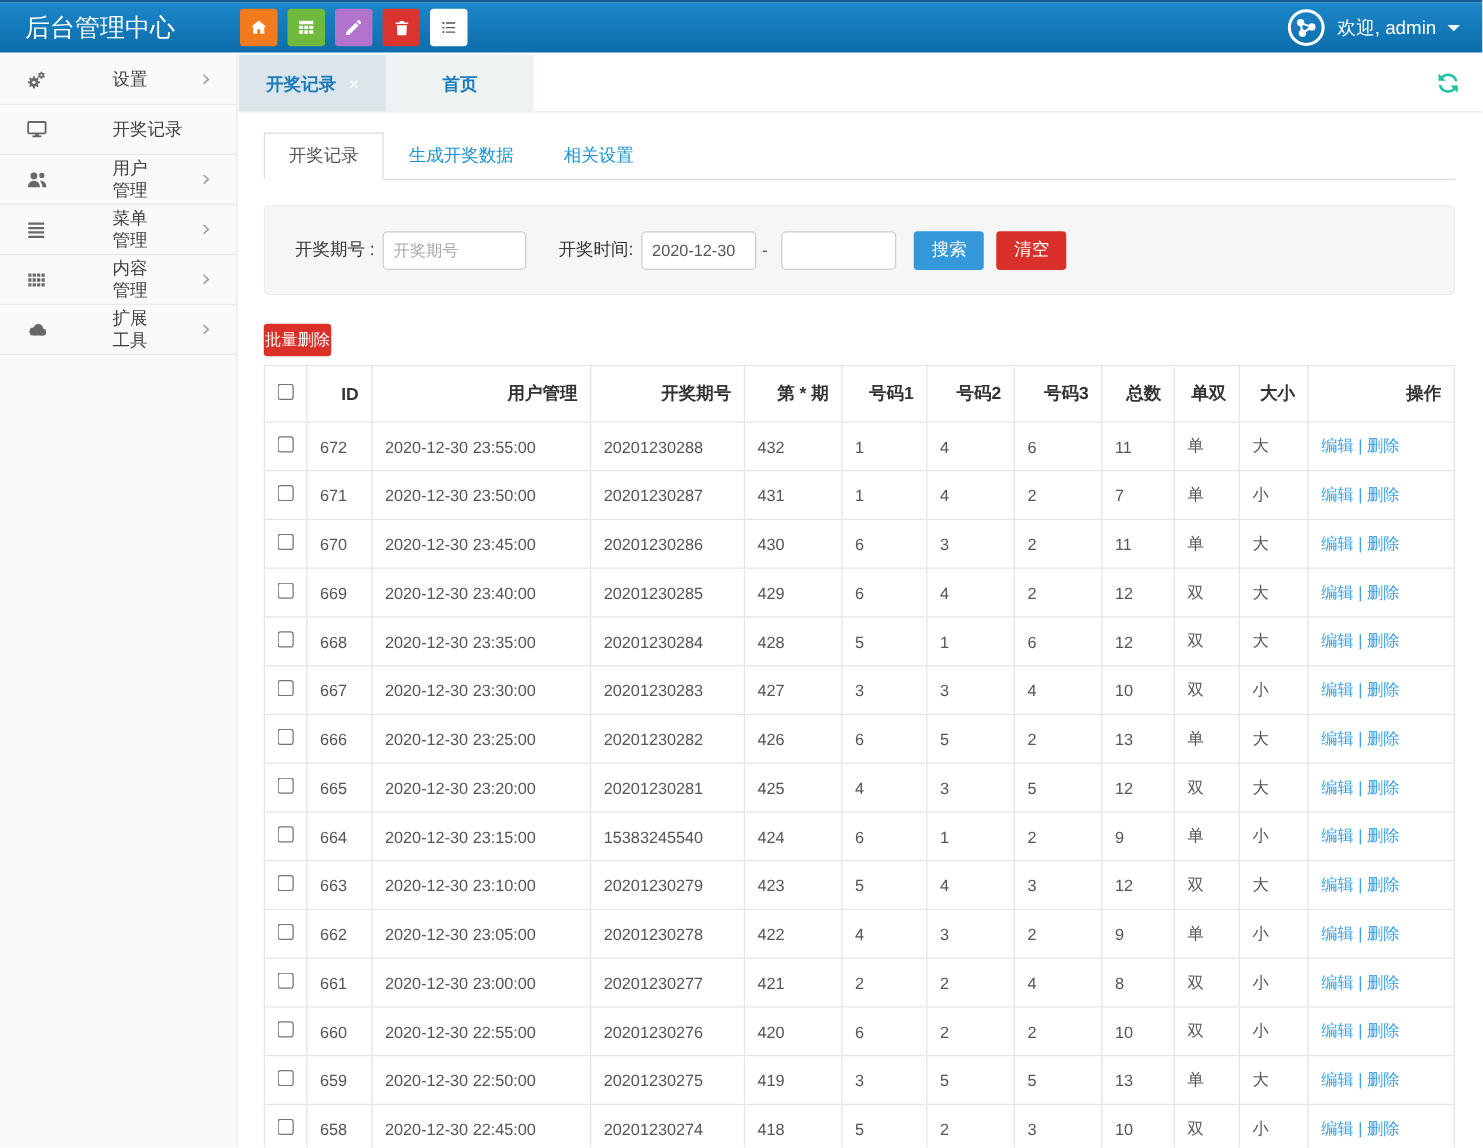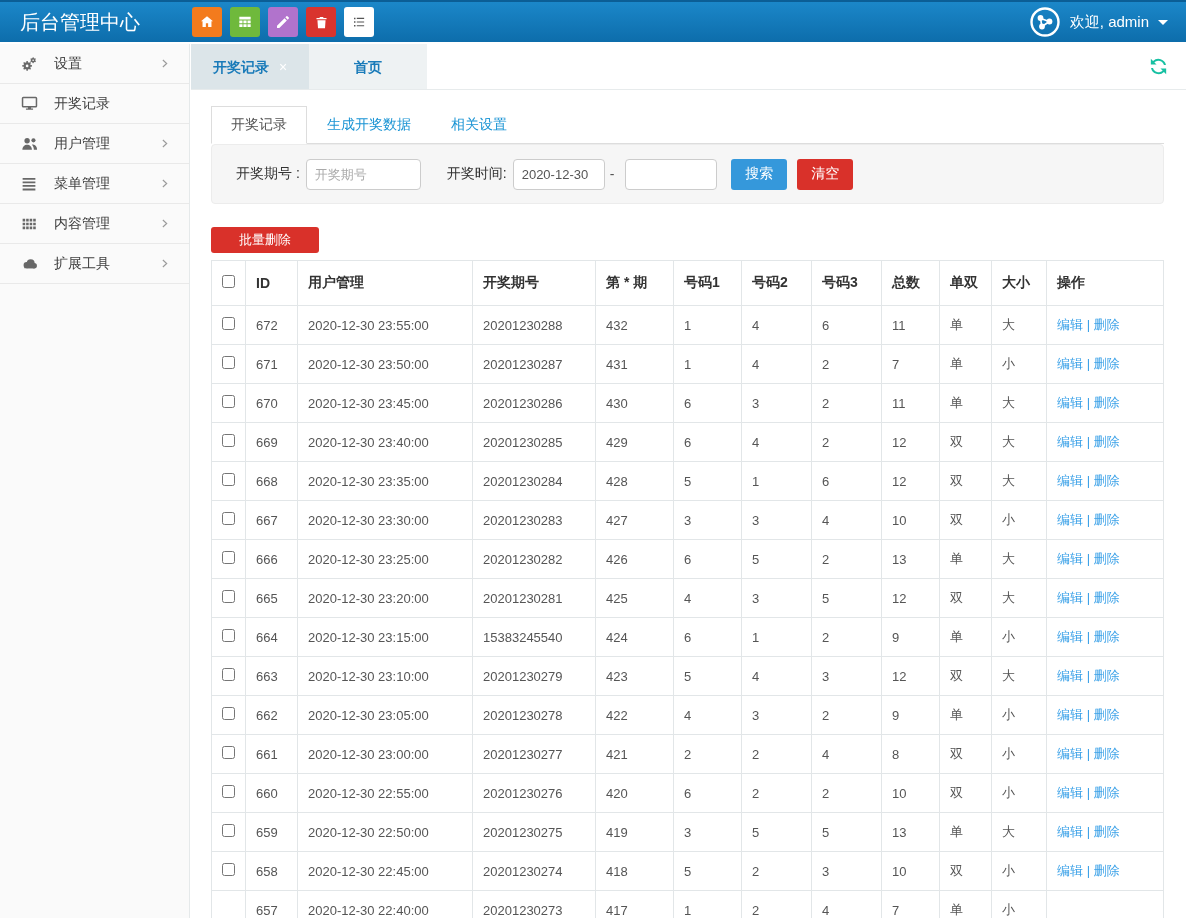--- a/index.html
+++ b/index.html
@@ -9,56 +9,56 @@
   
   .navbar { height:42px; border-top:2px solid #0b5e96; background:linear-gradient(180deg,#1b87c9 0%,#0d6dab 100%); display:flex; align-items:center; }
   .brand { color:#fff; font-size:20px; padding-left:20px; white-space:nowrap; }
   .quick { display:flex; gap:8px; margin-left:52px; }
   .qbtn { width:30px; height:30px; border-radius:3px; display:flex; align-items:center; justify-content:center; cursor:pointer; }
   .nav-right { margin-left:auto; display:flex; align-items:center; gap:9px; padding-right:18px; color:#fff; font-size:15px; cursor:pointer; }
   .caret { width:0; height:0; border-left:5px solid transparent; border-right:5px solid transparent; border-top:5px solid #fff; }
 
   
   .sidebar { position:absolute; top:44px; left:0; bottom:0; width:190px; background:#fafafa; border-right:1px solid #e5e9ea; }
-  .side-item { height:40px; display:flex; align-items:center; padding:0 18px 0 20px; border-bottom:1px solid #e9e9e9; cursor:pointer; }
+  .side-item { height:40px; display:flex; align-items:center; padding:0 18px 0 20px; border-bottom:1px solid #e9e9e9; cursor:pointer;gap:36px; }
   .sicon { width:19px; height:19px; color:#686868; margin-right:15px; display:flex; align-items:center; }
   .slabel { font-size:14px; color:#3f3f3f; flex:1; }
   .chev { color:#9b9b9b; display:flex; }
 
   
   .main { position:absolute; top:44px; left:191px; right:0; bottom:0; background:#fff; }
   .tabstrip { height:46px; border-bottom:1px solid #e7ebec; display:flex; position:relative; background:#fff; }
   .btab { min-width:118px; padding:0 14px; text-align:center; line-height:46px; font-size:14px; font-weight:bold; color:#1a7bb9; background:#eef2f3; cursor:pointer; }
   .btab.active { background:#dce5e9; }
   .tclose { color:#fff; margin-left:10px; font-size:14px; font-weight:normal; cursor:pointer; }
   .refresh { position:absolute; right:16px; top:11px; color:#17c0a2; cursor:pointer; }
 
   .panel { padding:16px 22px 0 20px; }
 
   .subtabs { display:flex; border-bottom:1px solid #ddd; }
   .subtab { padding:9px 19px; font-size:14px; color:#1a94d4; cursor:pointer; border:1px solid transparent; margin-bottom:-1px; }
   .subtab.active { color:#555; background:#fff; border-color:#ddd; border-bottom-color:#fff; }
 
-  .search-box { background:#f6f6f6; border:1px solid #ececec; border-radius:4px; height:60px; display:flex; align-items:center; padding:0 24px; font-size:14px; color:#333; }
+  .search-box { margin-top:20px; background:#f6f6f6; border:1px solid #ececec; border-radius:4px; height:72px; display:flex; align-items:center; padding:0 24px; font-size:14px; color:#333; }
   .lab { white-space:nowrap; }
   .lab2 { margin-left:26px; }
   .txt { height:31px; border:1px solid #ccc; border-radius:4px; padding:0 8px; font-size:13px; color:#555; background:#fff; margin-left:6px; }
   .txt::placeholder { color:#aaa; }
   #issue-input { width:115px; }
   .date-input { width:92px; }
   .dash { margin:0 5px; color:#555; }
   .btn { height:31px; padding:0 14px; border:none; border-radius:3px; color:#fff; font-size:14px; cursor:pointer; }
   .btn-search { background:#3598db; margin-left:14px; }
   .btn-clear { background:#d9312a; margin-left:10px; }
 
-  .batch-btn { margin-top:23px; background:#d9312a; color:#fff; border:none; border-radius:3px; height:26px; padding:0 28px; font-size:13px; cursor:pointer; display:block; }
+  .batch-btn { margin-top:23px; background:#d9312a; color:#fff; border:none; border-radius:3px; height:26px; padding:0 1px; font-size:13px; cursor:pointer; display:block; }
 
   table { width:100%; border-collapse:collapse; margin-top:7px; table-layout:fixed; }
   th,td { border:1px solid #e2e6e8; text-align:left; }
-  th { font-size:14px; color:#333; font-weight:bold; padding:13px 10px; }
+  th { font-size:14px; color:#333; font-weight:bold; padding:13px 10px;text-align:right; }
   td { font-size:13px; color:#555; padding:10px 10px; height:37px; }
   th.check, td.check { text-align:center; padding:8px 4px; }
   th:nth-child(1){width:34px} th:nth-child(2){width:52px} th:nth-child(3){width:175px}
   th:nth-child(4){width:123px} th:nth-child(5){width:78px} th:nth-child(6){width:68px}
   th:nth-child(7){width:70px} th:nth-child(8){width:70px} th:nth-child(9){width:58px}
   th:nth-child(10){width:52px} th:nth-child(11){width:55px}
   .ops a { color:#3aa1e8; text-decoration:none; cursor:pointer; }
   .opsep { color:#3aa1e8; }
 </style>
 </head>

